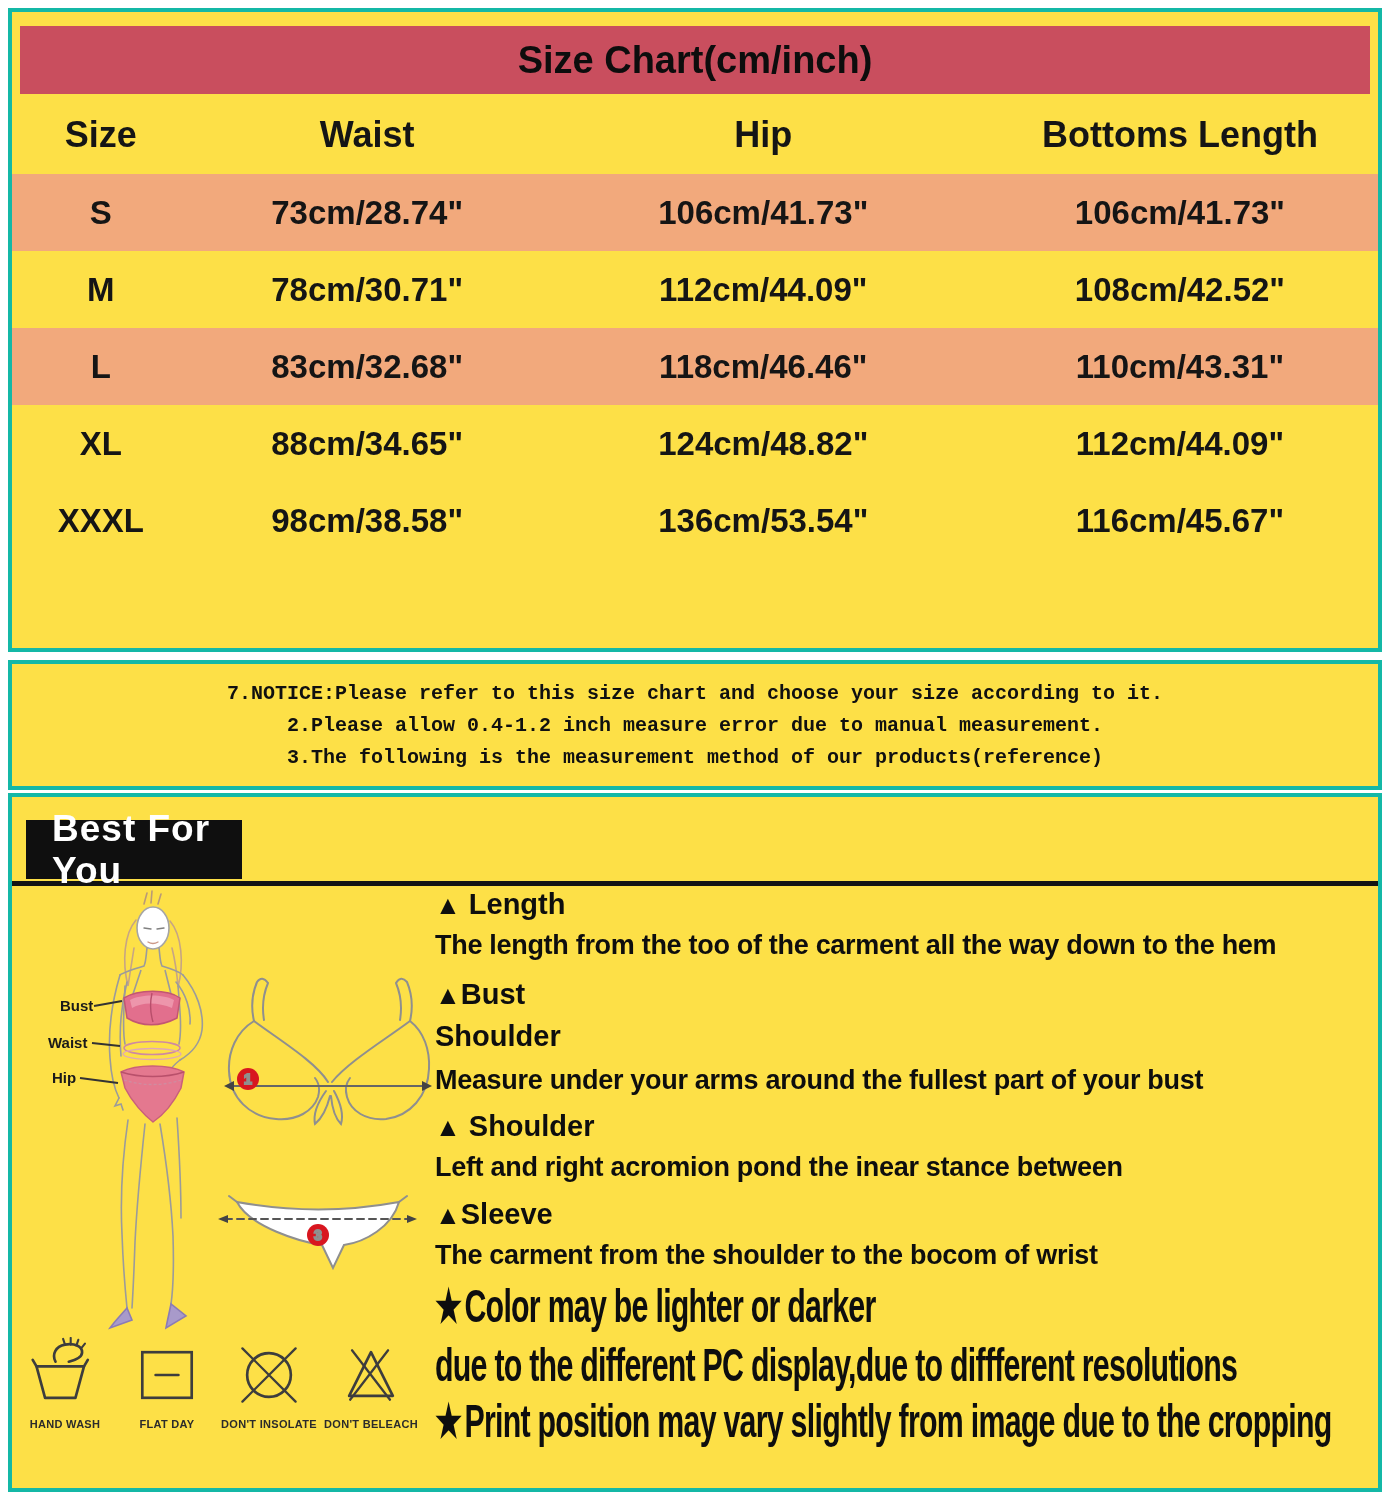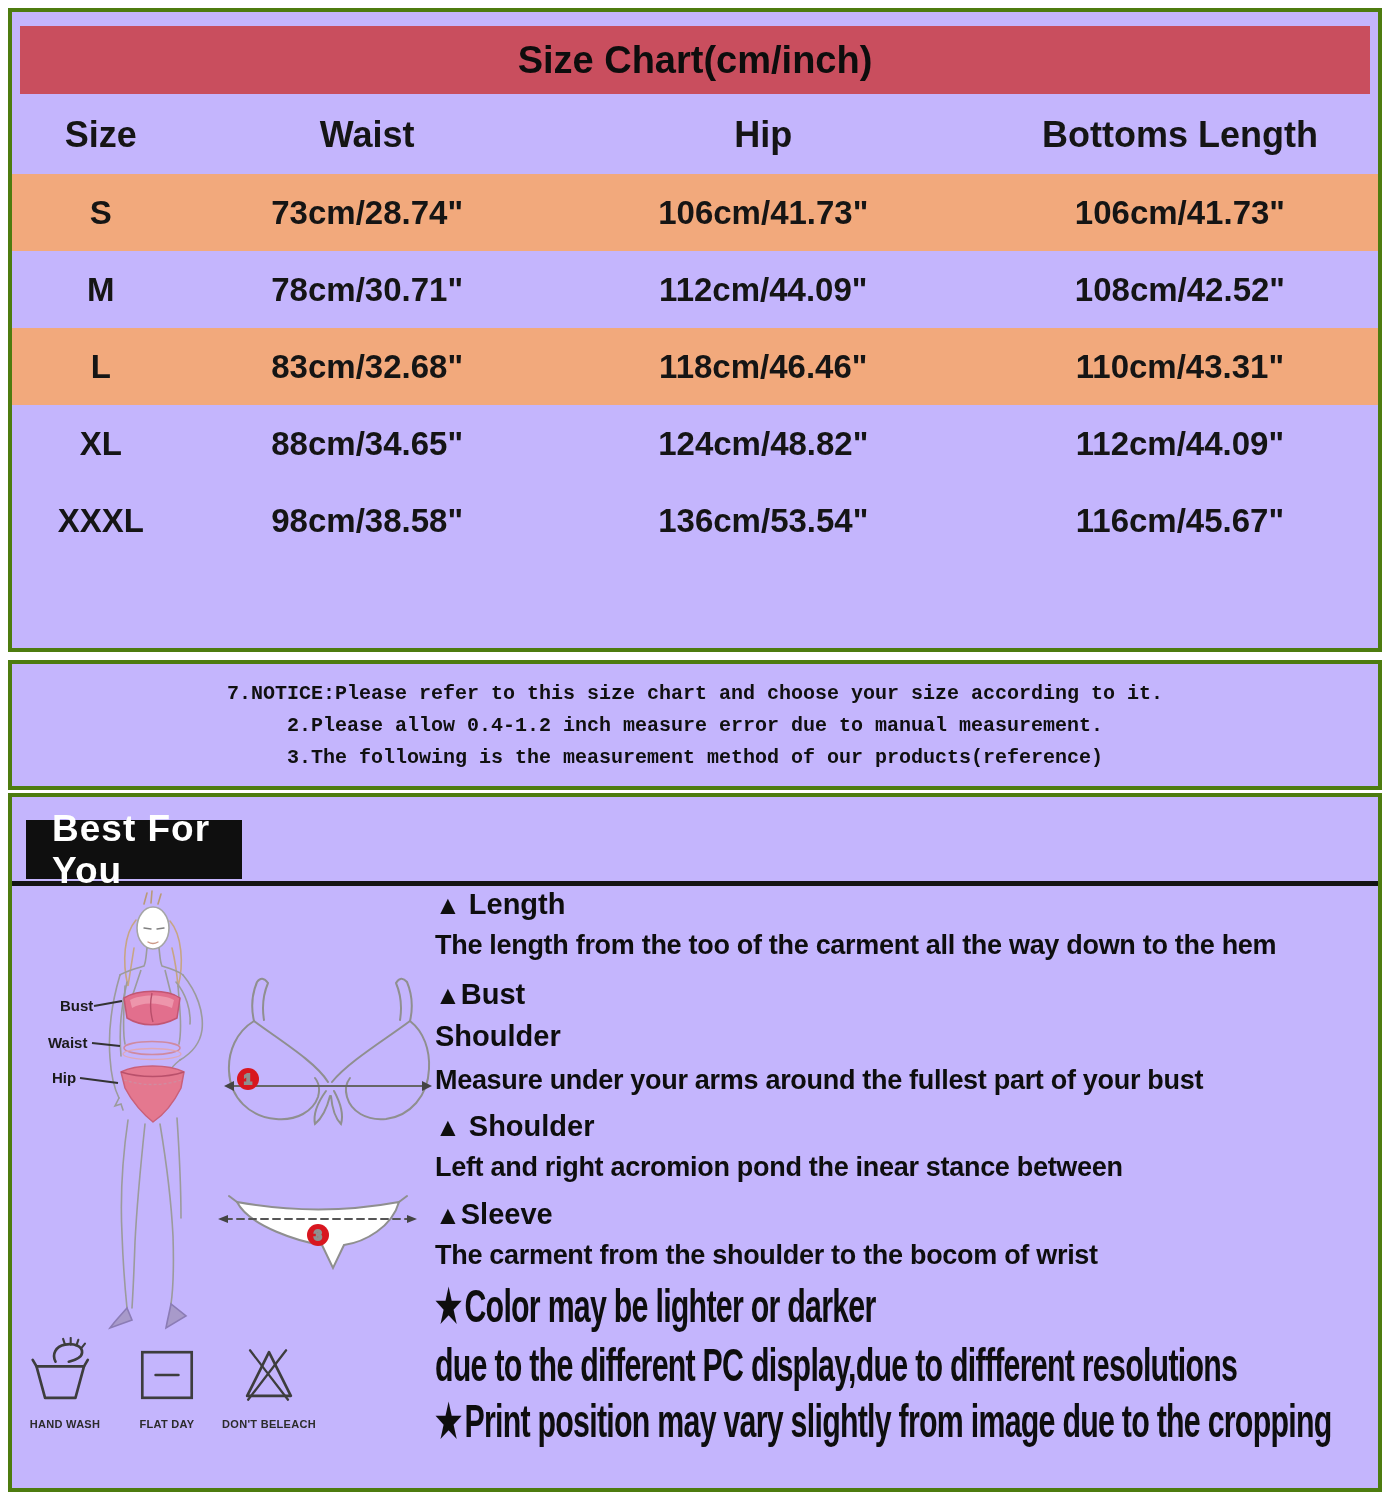--- a/index.html
+++ b/index.html
@@ -2,21 +2,21 @@
 <html><head>
 <meta charset="utf-8">
 <style>
   * { margin:0; padding:0; box-sizing:border-box; }
   body {
     width:1390px; height:1500px; position:relative;
     background:#ffffff; color:#111;
     font-family:"Liberation Sans", sans-serif;
     overflow:hidden;
   }
-  .box { position:absolute; border:4px solid #4d7c0f; background:#c4b5fd; }
+  .box { position:absolute; border:4px solid #14b8a6; background:#fde047; }
   
   #size-box { left:8px; top:8px; width:1374px; height:644px; }
   .title-band {
     margin:14px 8px 0 8px; height:68px; background:#c94e5e;
     display:flex; align-items:center; justify-content:center;
   }
   .title-band span { font-size:38px; font-weight:bold; color:#0d0d0d; }
   table.size-table { width:100%; border-collapse:collapse; table-layout:fixed; margin-top:2px; }
   table.size-table th, table.size-table td {
     text-align:center; vertical-align:middle; font-weight:bold; color:#151515;
@@ -234,20 +234,29 @@
       <svg viewBox="0 0 80 80">
         <g stroke="#3d3d3d" stroke-width="2.8" fill="none" stroke-linecap="round">
           <rect x="14" y="16" width="52" height="48"></rect>
           <path d="M28 40 L52 40"></path>
         </g>
       </svg>
       <div class="care-label">FLAT DAY</div>
     </div>
     <div class="care-item">
       <svg viewBox="0 0 80 80">
+        <g stroke="#3d3d3d" stroke-width="2.8" fill="none" stroke-linecap="round">
+          <circle cx="40" cy="40" r="23"></circle>
+          <path d="M12 12 L68 68 M68 12 L12 68" stroke-width="2.4"></path>
+        </g>
+      </svg>
+      <div class="care-label">DON'T INSOLATE</div>
+    </div>
+    <div class="care-item">
+      <svg viewBox="0 0 80 80">
         <g stroke="#3d3d3d" stroke-width="2.8" fill="none" stroke-linecap="round" stroke-linejoin="round">
           <path d="M40 16 L63 62 L17 62 Z"></path>
           <path d="M20 14 L60 66 M58 14 L18 66" stroke-width="2.4"></path>
         </g>
       </svg>
       <div class="care-label">DON'T BELEACH</div>
     </div>
   </div>
 </div>
 

